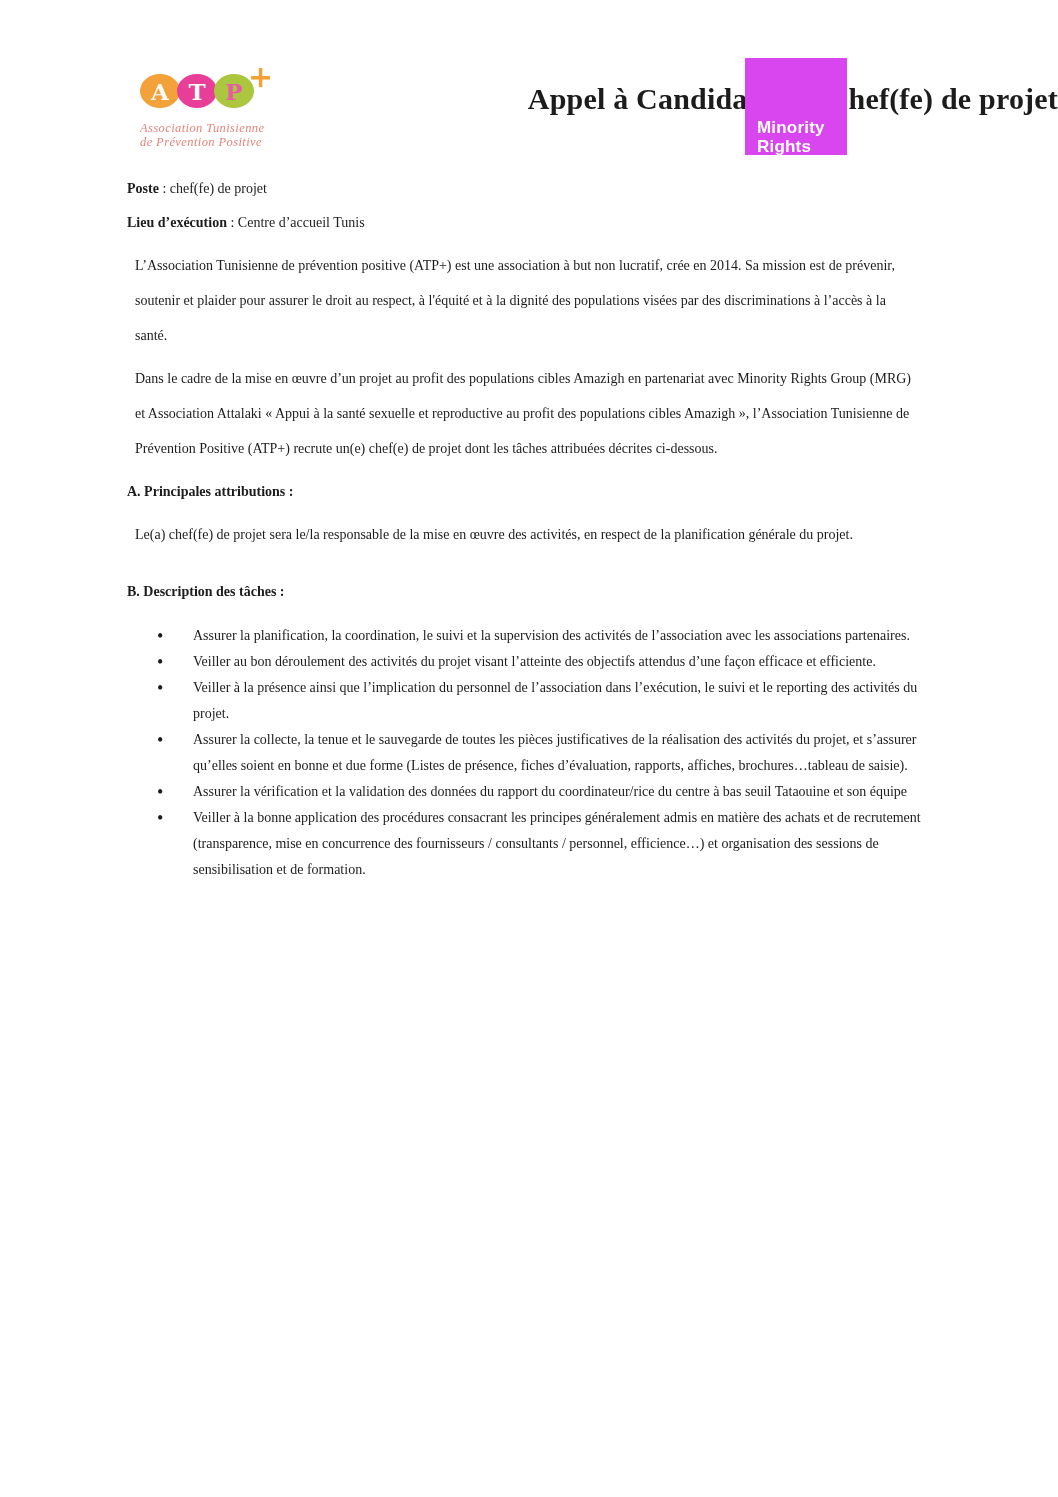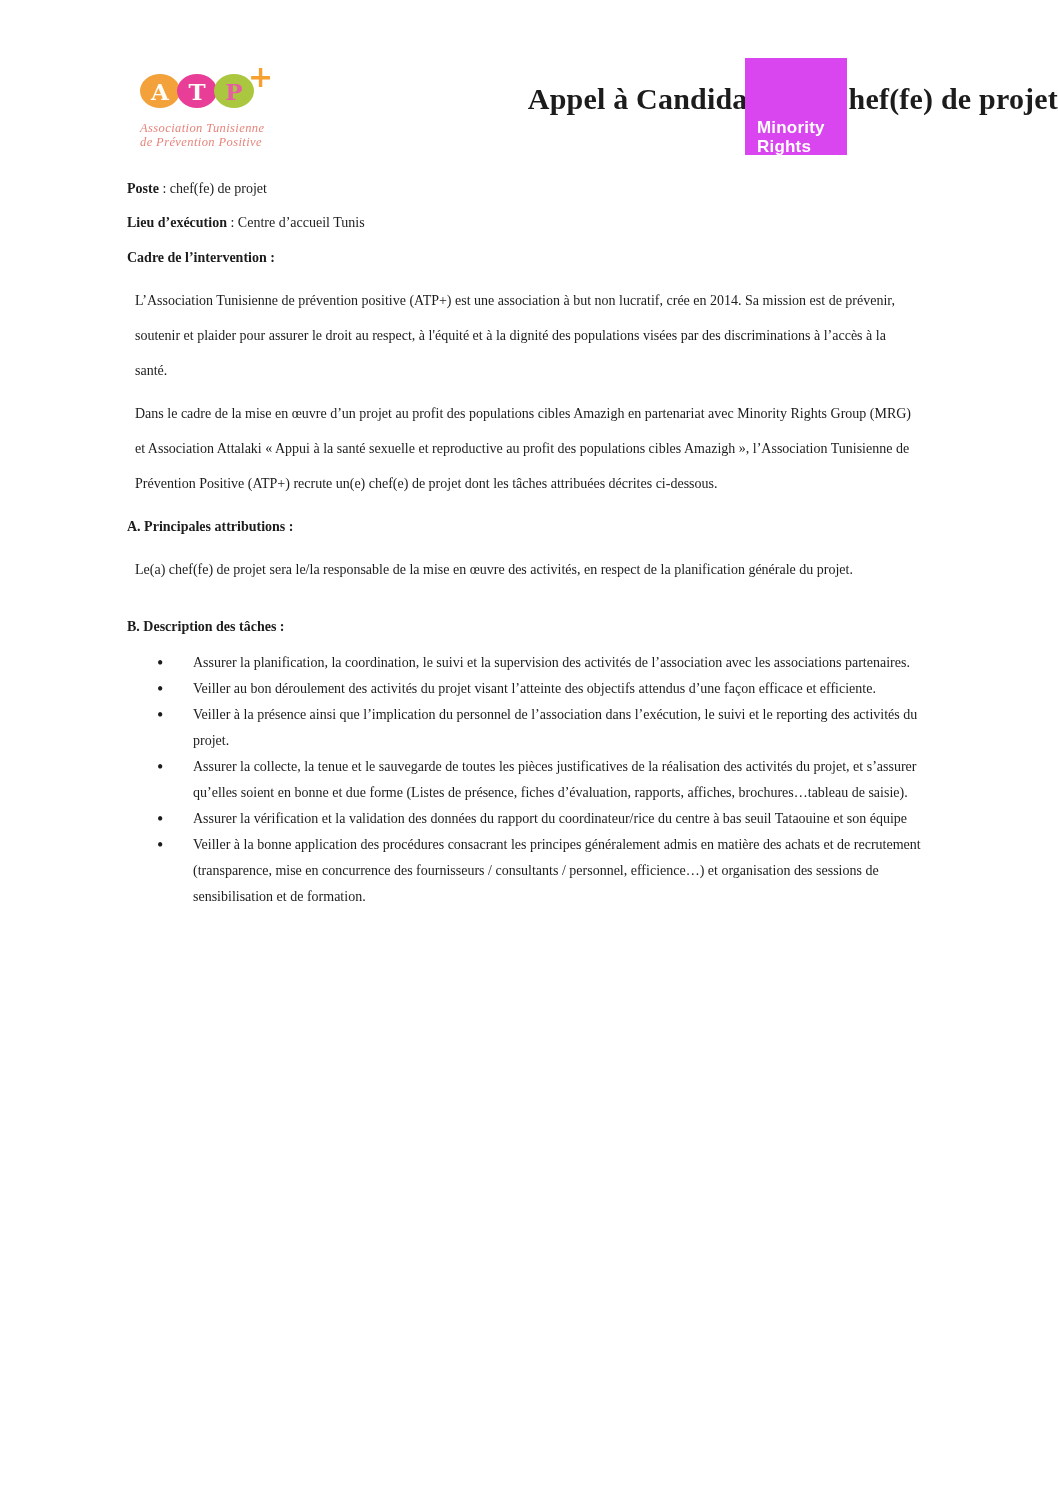--- a/index.html
+++ b/index.html
@@ -64,21 +64,21 @@
     font-size:14px;
   }
   .fields { margin-top:56px; line-height:34px; }
   .field-label, .sec-heading { font-weight:bold; }
   .para { margin:8px; line-height:35px; }
   .sec-heading { line-height:35px; }
   .sec-heading.gap-before { margin-top:22px; }
 
   .task-list {
     list-style:none;
-    margin:6px 0 0 0;
+    margin:14px 0 0 0;
     padding:0;
     line-height:26px;
   }
   .task-list li {
     position:relative;
     padding-left:66px;
   }
   .task-list li::before {
     content:"\2022";
     position:absolute; left:30px; top:0;
@@ -109,21 +109,20 @@
     <div>Group</div>
   </div>
 
   <div class="doc-title">Appel à Candidature : Chef(fe) de projet</div>
 
   <div class="content">
 
     <div class="fields">
       <div><span class="field-label">Poste</span><span> : chef(fe) de projet</span></div>
       <div><span class="field-label">Lieu d’exécution</span><span> : Centre d’accueil Tunis</span></div>
-      <div class="sec-heading">Cadre de l’intervention :</div>
     </div>
 
     <p class="para">L’Association Tunisienne de prévention positive (ATP+) est une association à but non lucratif, crée en 2014. Sa mission est de prévenir, soutenir et plaider pour assurer le droit au respect, à l'équité et à la dignité des populations visées par des discriminations à l’accès à la santé.</p>
     <p class="para">Dans le cadre de la mise en œuvre d’un projet au profit des populations cibles Amazigh en partenariat avec Minority Rights Group (MRG) et Association Attalaki « Appui à la santé sexuelle et reproductive au profit des populations cibles Amazigh », l’Association Tunisienne de Prévention Positive (ATP+) recrute un(e) chef(e) de projet dont les tâches attribuées décrites ci-dessous.</p>
 
     <div class="sec-heading">A. Principales attributions :</div>
     <p class="para">Le(a) chef(fe) de projet sera le/la responsable de la mise en œuvre des activités, en respect de la planification générale du projet.</p>
 
     <div class="sec-heading gap-before">B. Description des tâches :</div>
 

